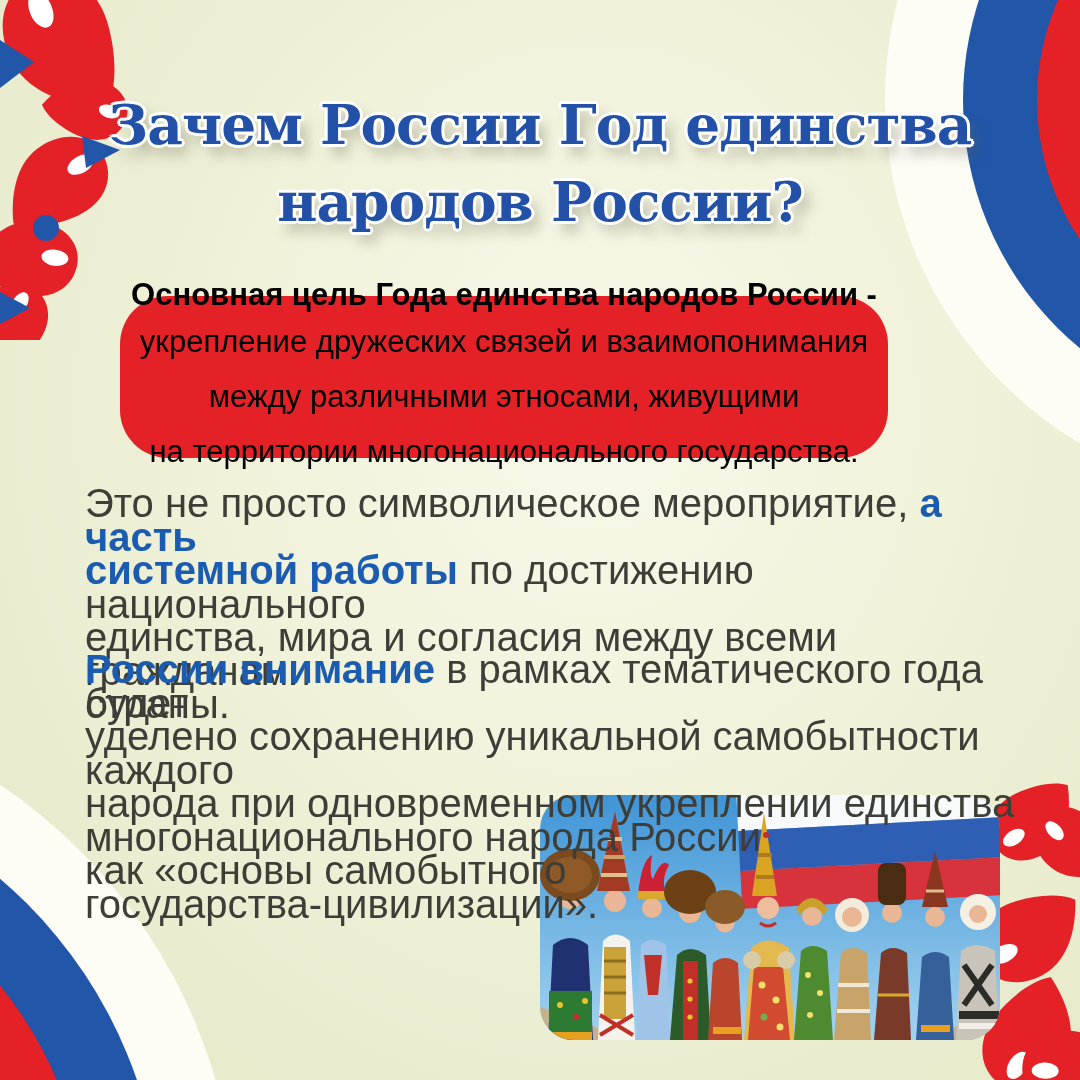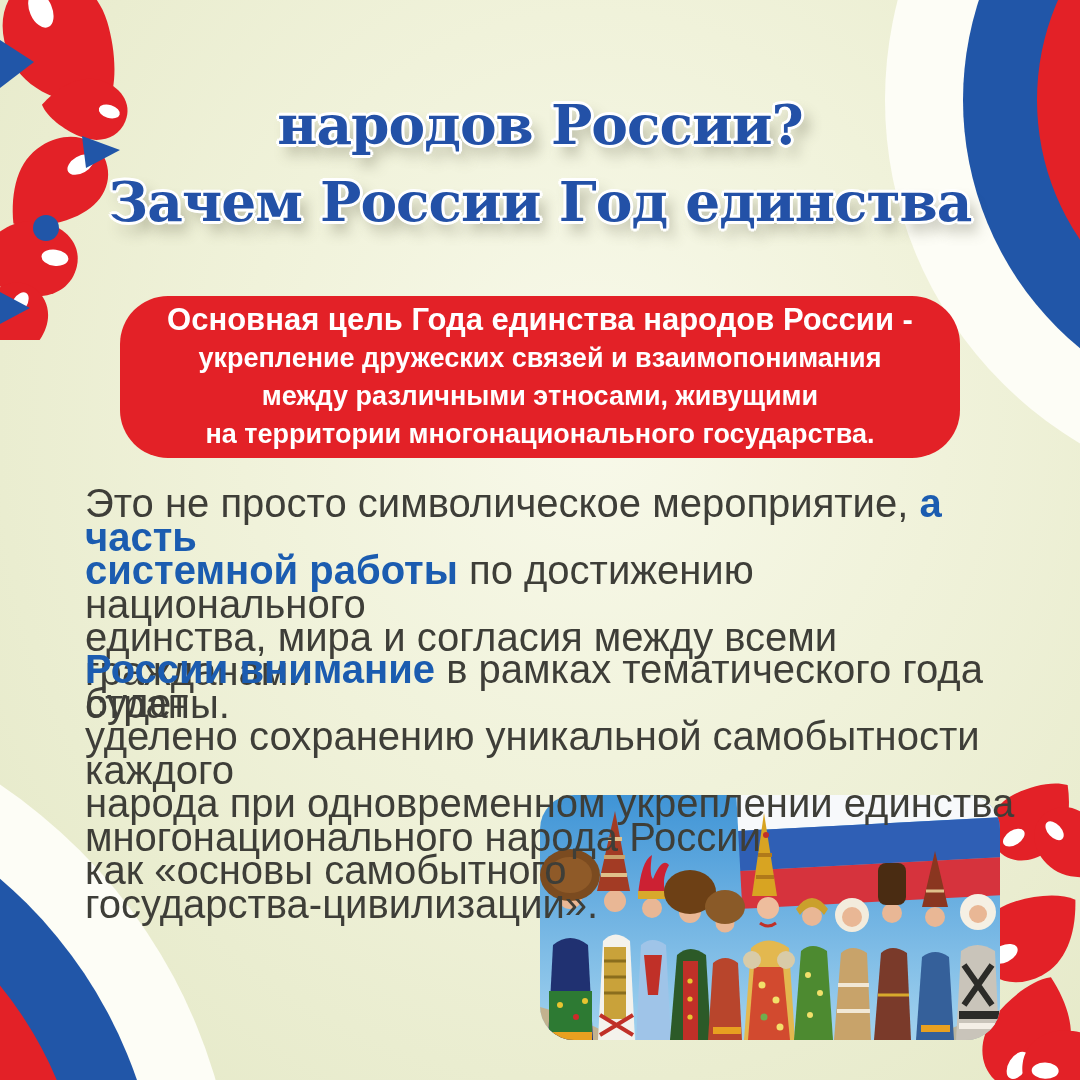--- a/index.html
+++ b/index.html
@@ -24,28 +24,28 @@
     font-family:"DejaVu Serif", serif; font-weight:bold;
     font-size:55px; line-height:77px; letter-spacing:-1px;
     text-shadow:
       3px 0 0 #fff,-3px 0 0 #fff,0 3px 0 #fff,0 -3px 0 #fff,
       2px 2px 0 #fff,-2px -2px 0 #fff,2px -2px 0 #fff,-2px 2px 0 #fff,
       7px 10px 14px rgba(100,100,75,.45);
   }
 
   
   .goal-box{
-    position:absolute; z-index:5; left:120px; top:296px; width:840px; height:162px;
+    position:absolute; z-index:5; left:120px; top:296px; width:768px; height:162px;
     background:#e32127; border-radius:48px;
-    color:#ffffff; text-align:center;
+    color:#000000; text-align:center;
     padding-top:0; box-sizing:border-box;
     display:flex; flex-direction:column; justify-content:center;
   }
   .goal-headline{font-size:31px; font-weight:700; line-height:38px;}
-  .goal-body{font-size:27px; font-weight:700; line-height:38px; white-space:pre-line;}
+  .goal-body{font-size:31px; font-weight:400; line-height:55px; white-space:pre-line;}
 
   
   .para{
     position:absolute; z-index:5; left:85px; width:950px;
     color:#3e3e38; font-size:40px; line-height:33.5px;
     white-space:pre-line;
   }
   .para-1{top:487px;}
   .para-2{top:653px;}
   .para .hl{color:#1b5cb0; font-weight:700;}
@@ -96,22 +96,22 @@
 
   <svg class="orn orn-br" width="120" height="310" viewBox="0 0 120 310" aria-hidden="true">
     <use href="#drop" transform="translate(72,52) rotate(165) scale(0.8) translate(-55,-45)"></use>
     <use href="#drop" transform="translate(112,75) rotate(-115) scale(0.75) translate(-55,-45)"></use>
     <use href="#drop" transform="translate(68,168) rotate(172) scale(0.95) translate(-55,-45)"></use>
     <use href="#drop" transform="translate(70,268) rotate(140) scale(1.0) translate(-55,-45)"></use>
     <use href="#drop" transform="translate(112,298) rotate(200) scale(0.9) translate(-55,-45)"></use>
   </svg>
 
   <div class="title">
+    <div>Зачем России Год единства</div>
     <div>народов России?</div>
-    <div>Зачем России Год единства</div>
   </div>
 
   <div class="goal-box">
     <div class="goal-headline">Основная цель Года единства народов России -</div>
     <div class="goal-body">укрепление дружеских связей и взаимопонимания
 между различными этносами, живущими
 на территории многонационального государства.</div>
   </div>
 
   <div class="para para-1"><span>Это не просто символическое мероприятие, </span><span class="hl">а часть

